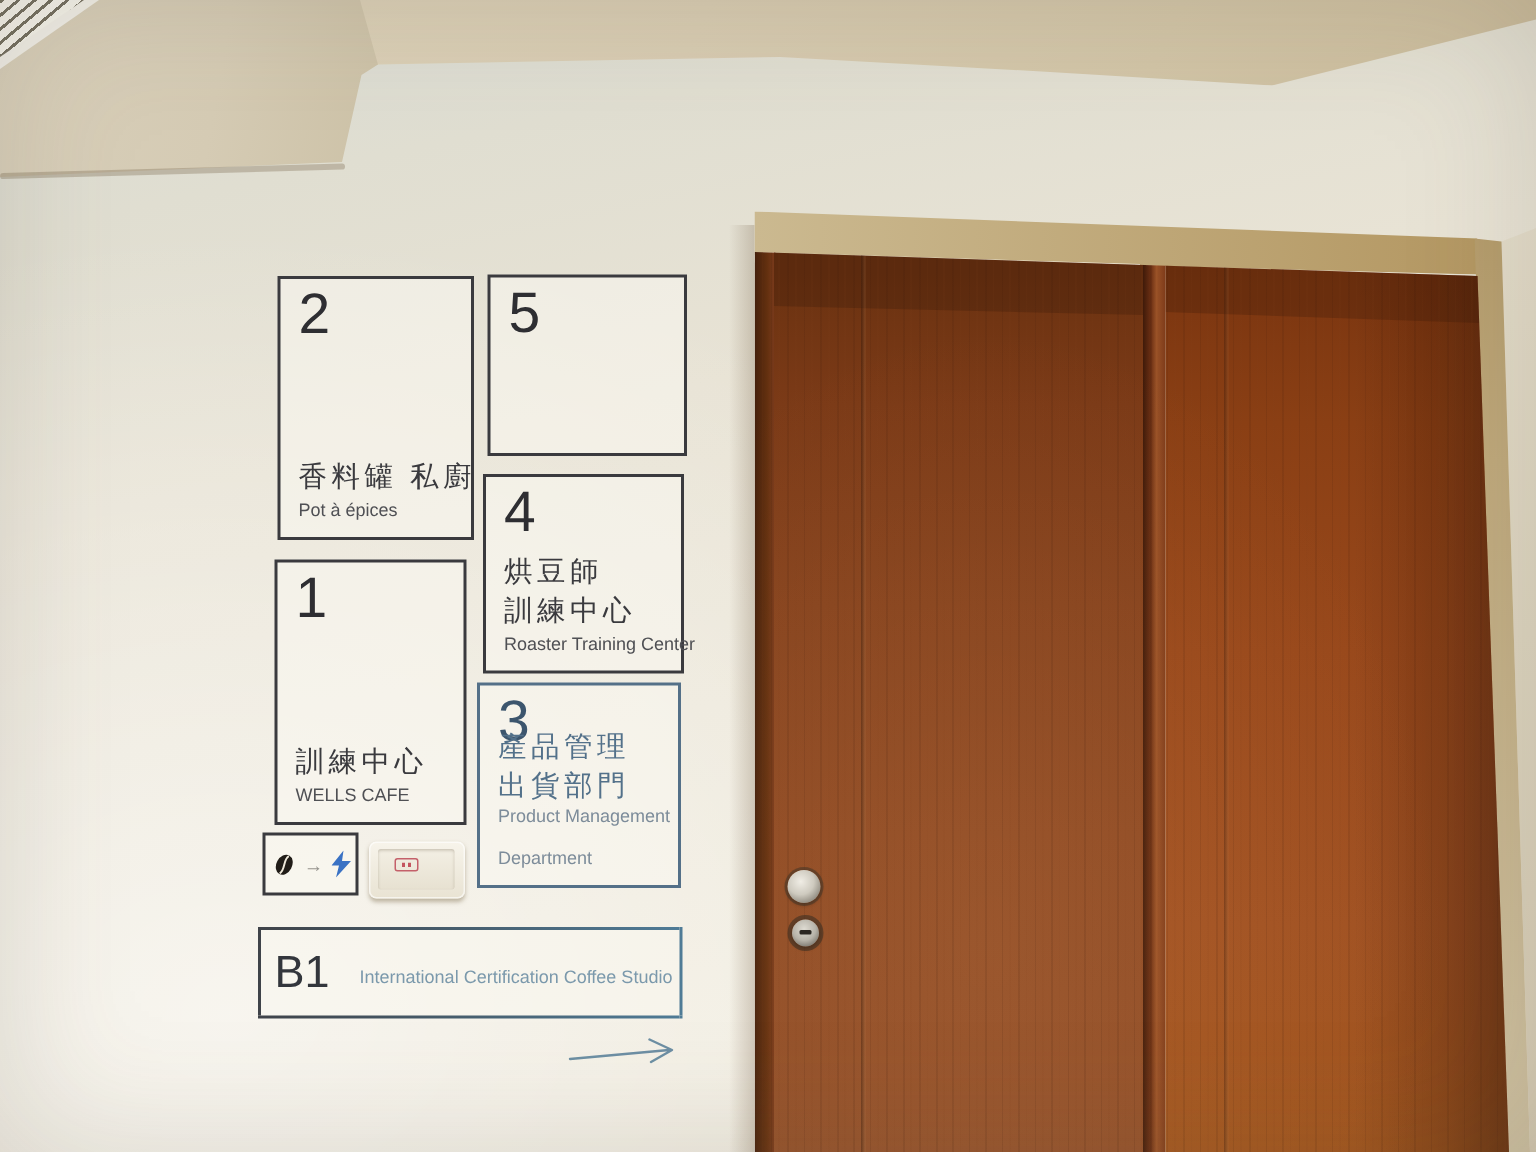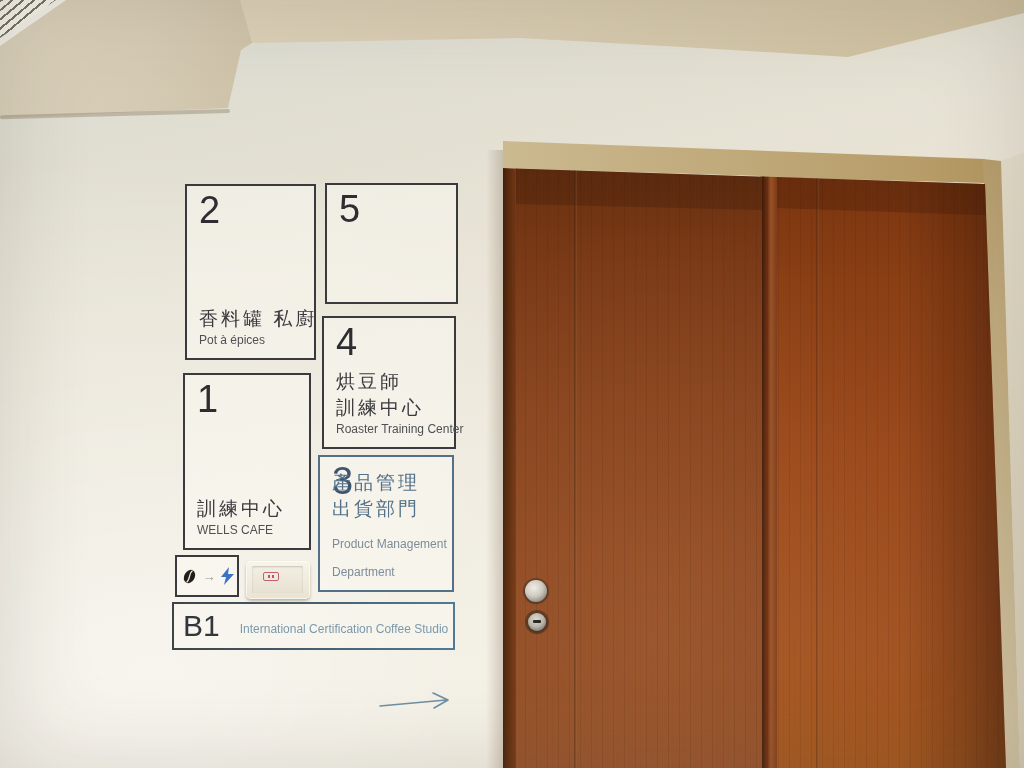--- a/index.html
+++ b/index.html
@@ -29,21 +29,21 @@
   .fbox{box-sizing:border-box;border:2px solid #3a3a3e;background:rgba(250,248,240,.55);}
   .fbox .num{position:absolute;top:3px;left:12px;font-size:38px;color:#2e2e32;}
   .fbox .names{position:absolute;left:12px;bottom:12px;line-height:1;}
   .zh{font-size:19px;letter-spacing:3px;color:#3a3a3e;white-space:nowrap;}
   .zh2{margin-top:7px;}
   .en{font-size:12px;color:#4f5054;margin-top:6px;white-space:nowrap;}
   #box5 .names{bottom:7px;}
   #box3{border-color:#547088;}
   #box3 .num{color:#3c556d;}
   #box3 .zh{color:#53718a;}
-  #box3 .en{color:#7d8c9a;margin-top:20px;}
+  #box3 .en{color:#7d8c9a;margin-top:4px;}
   #box3 .en + .en{margin-top:16px;}
   #boxB1{border:2px solid;border-image:linear-gradient(90deg,#3f4349,#4f7b96) 1;
     display:flex;align-items:center;gap:15px;padding-left:9px;background:rgba(250,248,240,.5);}
   #boxB1 .bignum{font-size:30px;color:#33363c;}
   #boxB1 .zh{letter-spacing:4px;background:linear-gradient(90deg,#485662 5%,#6f97ad 70%);
     -webkit-background-clip:text;background-clip:text;color:transparent;}
   #boxB1 .en{color:#7b99ac;margin-top:5px;}
   
   #beanplate{left:175px;top:555px;width:64px;height:42px;box-sizing:border-box;
     border:2px solid #3a3a3e;background:rgba(250,248,240,.6);
@@ -157,21 +157,21 @@
   <div id="box3" class="abs fbox" style="left:318px;top:455px;width:136px;height:137px;">
     <div class="num">3</div>
     <div class="names">
       <div class="zh">產品管理</div>
       <div class="zh zh2">出貨部門</div>
       <div class="en">Product Management</div>
       <div class="en">Department</div>
     </div>
   </div>
 
-  <div id="boxB1" class="abs" style="left:172px;top:602px;width:283px;height:48px;box-sizing:border-box;gap:20px;">
+  <div id="boxB1" class="abs" style="left:172px;top:618px;width:283px;height:61px;box-sizing:border-box;gap:20px;">
     <div class="bignum">B1</div>
     <div>
       <div class="en">International Certification Coffee Studio</div>
     </div>
   </div>
 
   <div id="beanplate" class="abs">
     <svg width="17" height="17" viewBox="0 0 17 17">
       <g transform="rotate(28 8.5 8.5)">
         <ellipse cx="8.5" cy="8.5" rx="5.2" ry="7" fill="#211d18"></ellipse>

